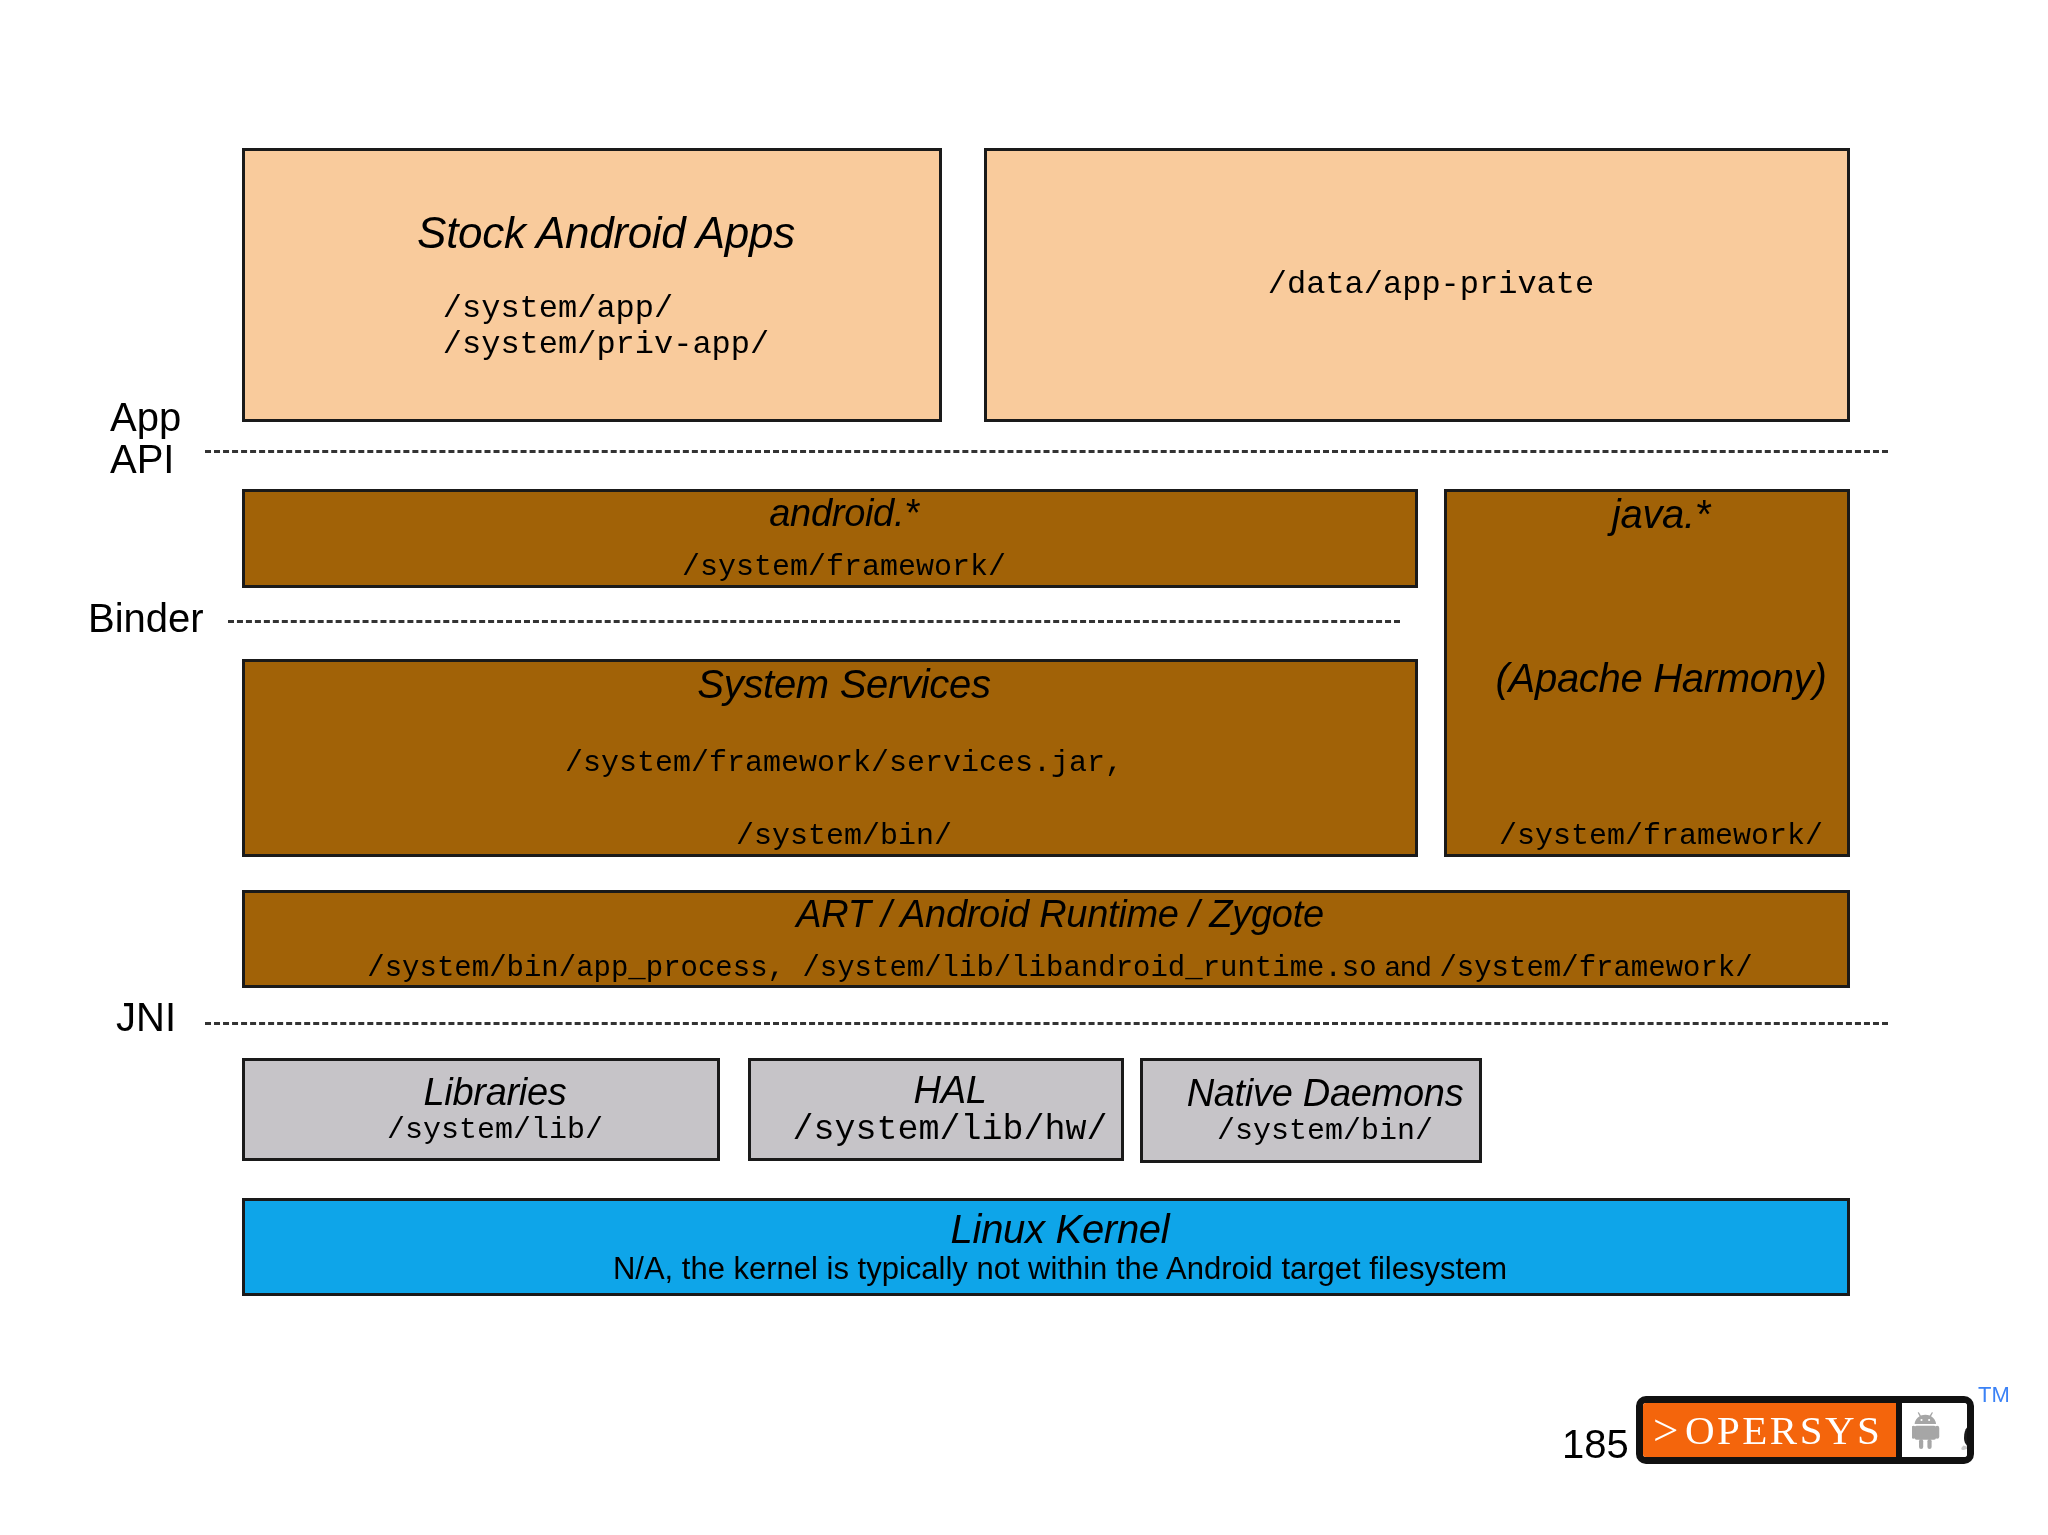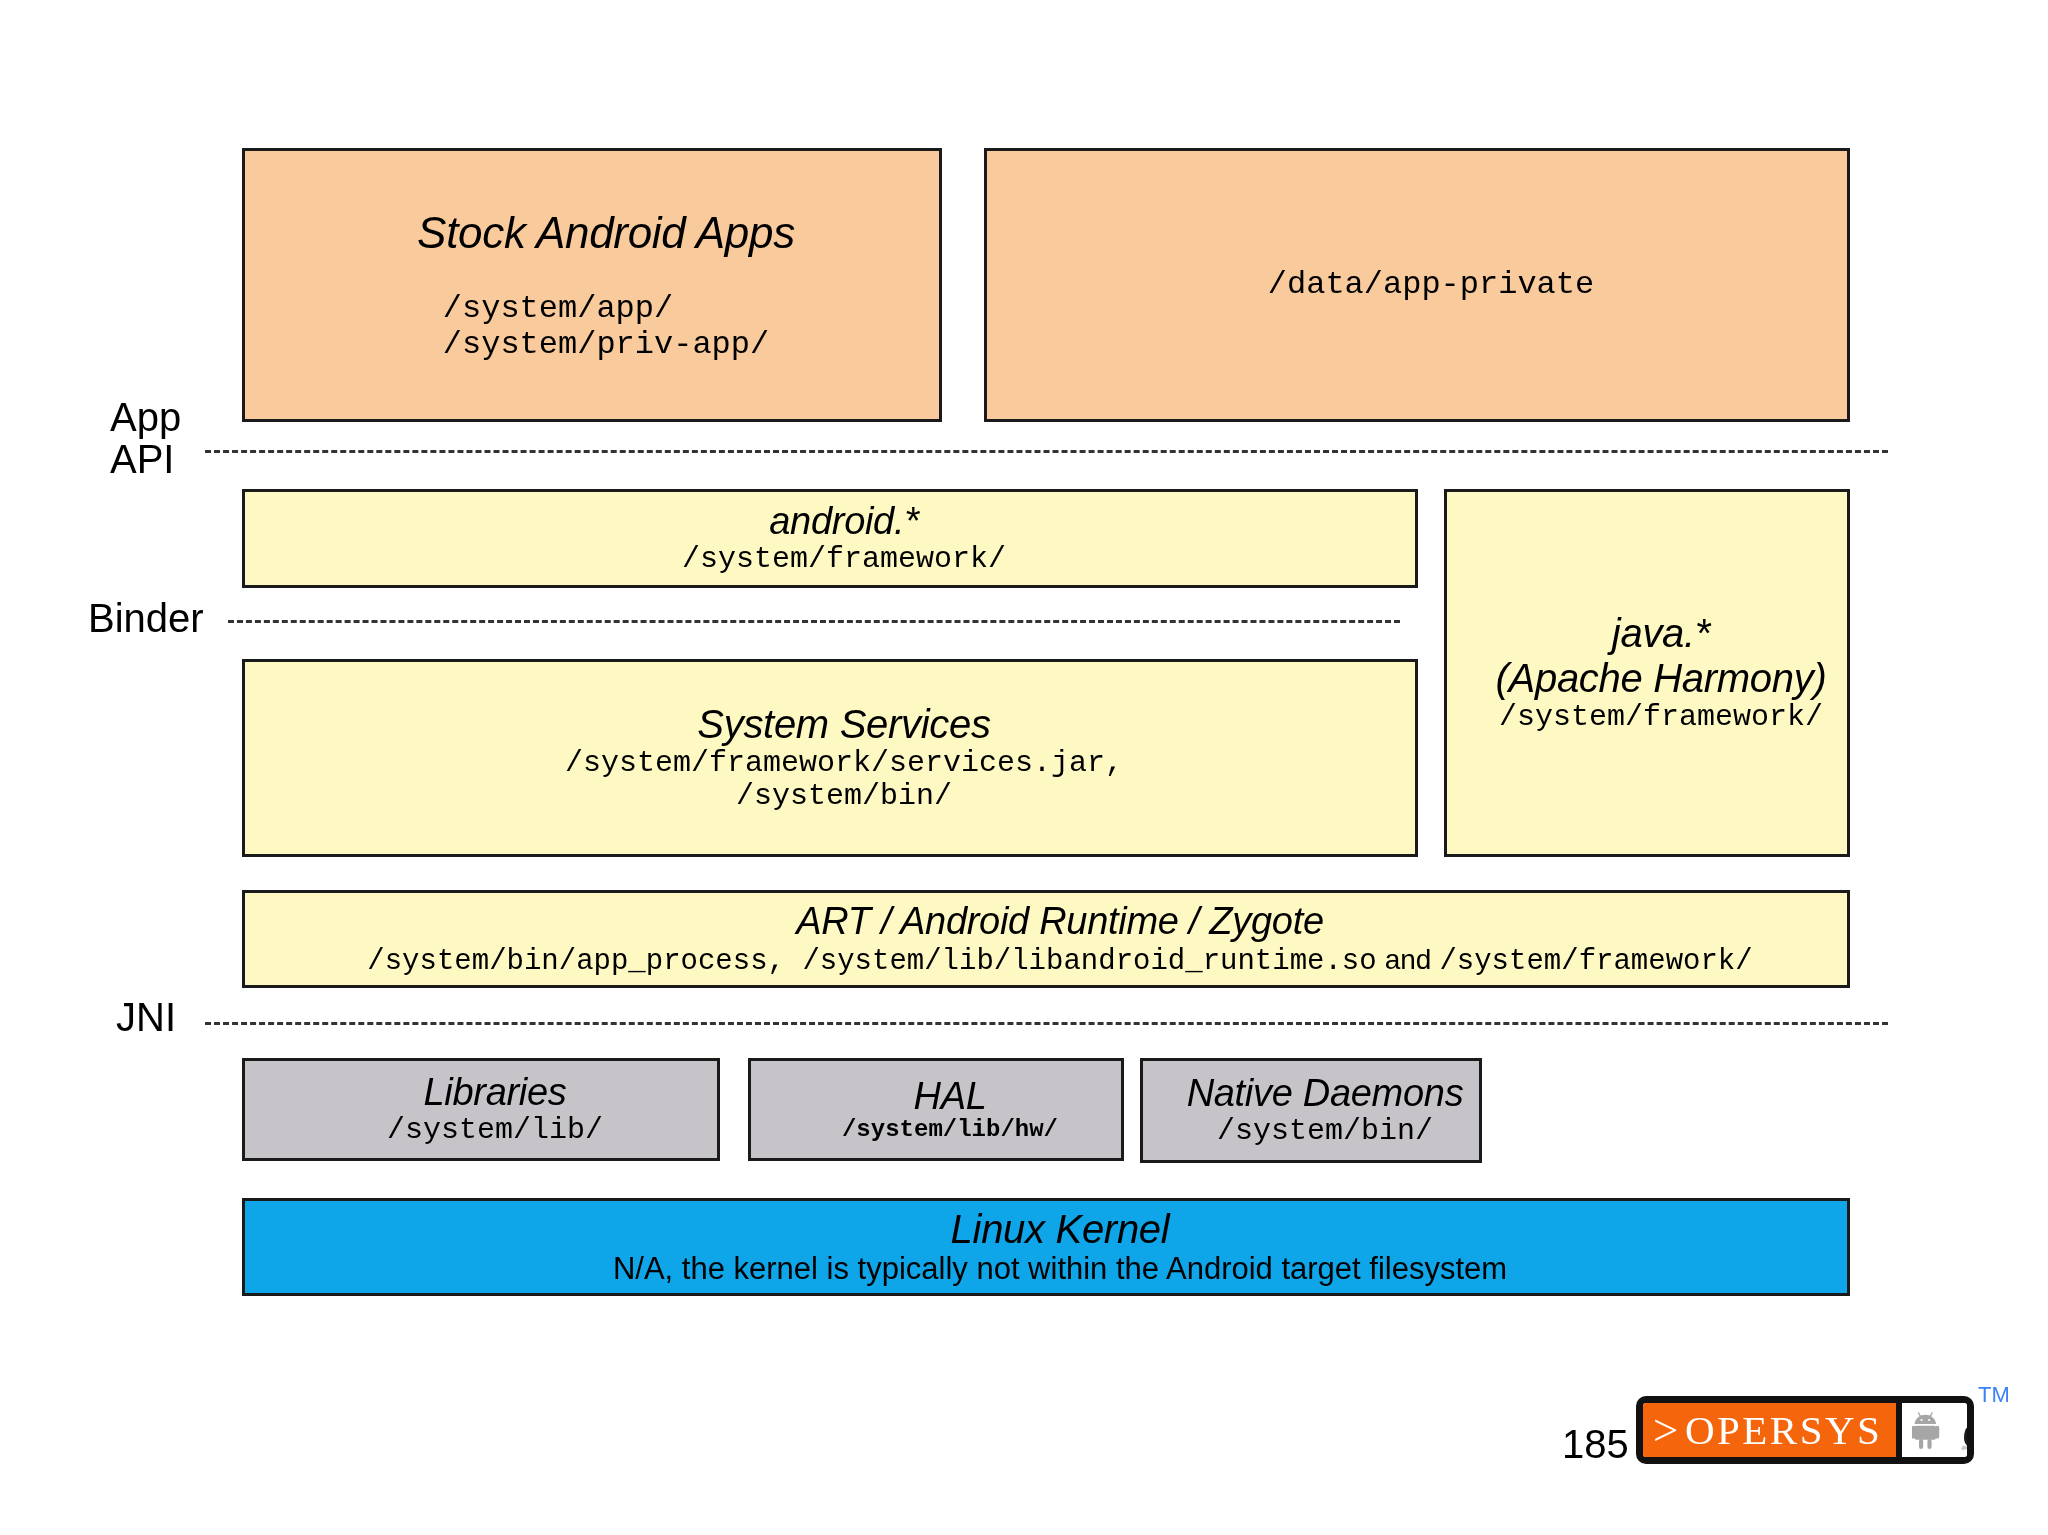--- a/index.html
+++ b/index.html
@@ -28,21 +28,21 @@
     display: flex;
     flex-direction: column;
     align-items: center;
     justify-content: center;
     text-align: center;
     color: #000000;
     line-height: 1.12;
     padding-left: 28px;
   }
   .box.orange { background: #f9cb9c; }
-  .box.yellow { background: #fef9c3; }
+  .box.yellow { background: #a16207; justify-content: space-between; }
   .box.grey   { background: #c6c4c8; }
   .box.grey-dark { background: #0ea5e9; }
 
   .title {
     font-style: italic;
     font-weight: 400;
     letter-spacing: -0.3px;
     white-space: nowrap;
   }
   .mono {
@@ -166,21 +166,21 @@
     </div>
   </div>
 
   <div class="box grey" style="left:242px; top:1058px; width:478px; height:103px;">
     <div class="title" style="font-size:38px;">Libraries</div>
     <div class="mono" style="font-size:30px;">/system/lib/</div>
   </div>
 
   <div class="box grey" style="left:748px; top:1058px; width:376px; height:103px;">
     <div class="title" style="font-size:38px;">HAL</div>
-    <div class="mono" style="font-size:24px;font-weight:bold;">/system/lib/hw/</div>
+    <div class="mono" style="font-size:35px;">/system/lib/hw/</div>
   </div>
 
   <div class="box grey" style="left:1140px; top:1058px; width:342px; height:105px;">
     <div class="title" style="font-size:38px;">Native Daemons</div>
     <div class="mono" style="font-size:30px;">/system/bin/</div>
   </div>
 
 
   <div class="box grey-dark" style="left:242px; top:1198px; width:1608px; height:98px;">
     <div class="title" style="font-size:40px;">Linux Kernel</div>

